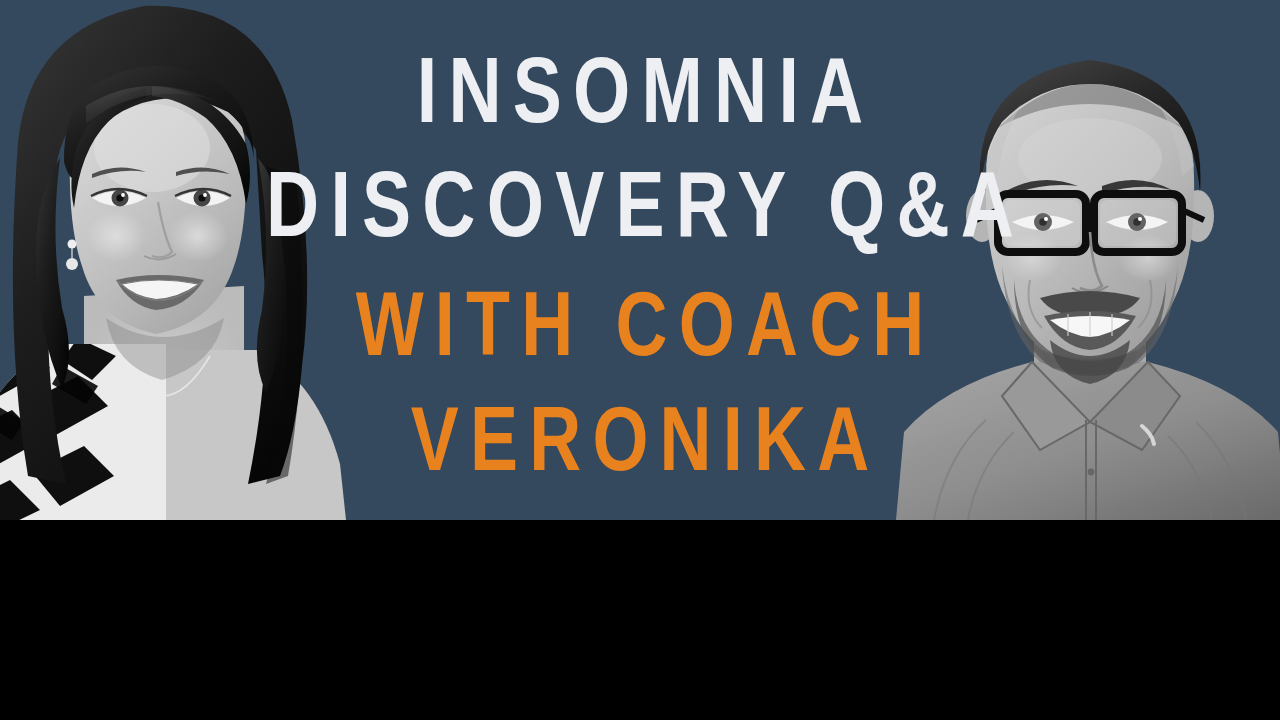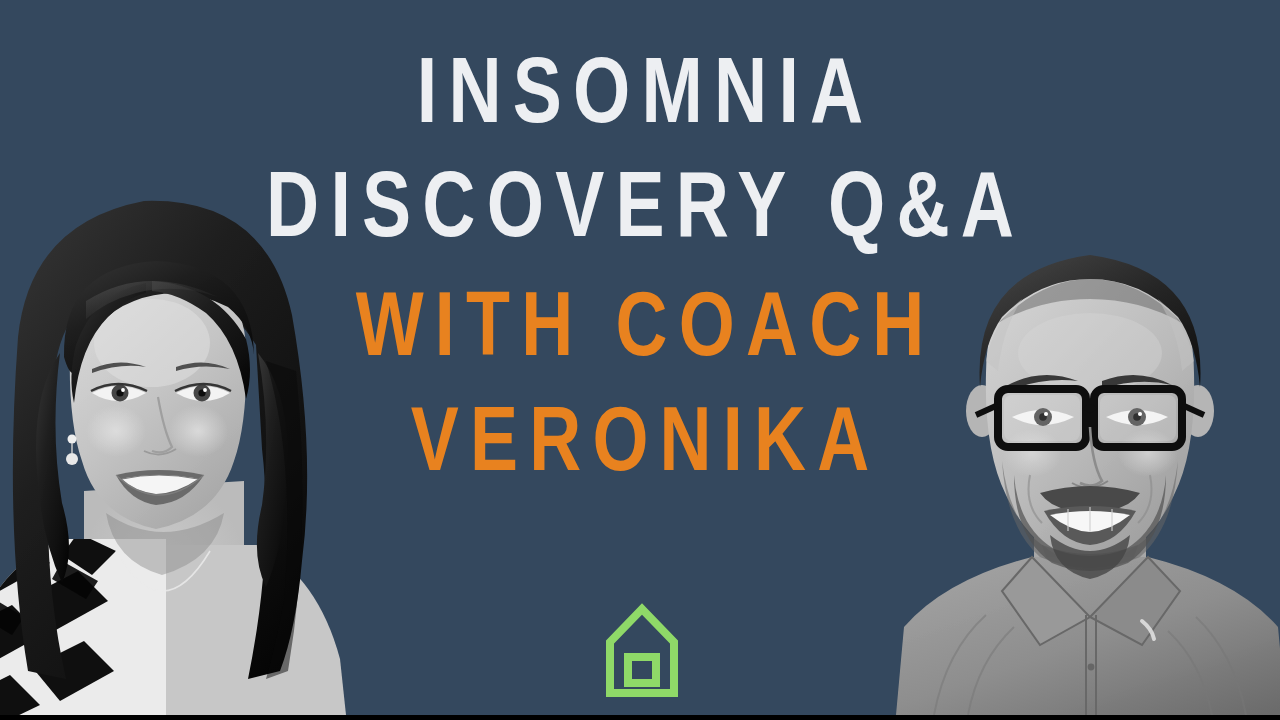--- a/index.html
+++ b/index.html
@@ -4,21 +4,21 @@
 <title>Insomnia Discovery Q&amp;A Thumbnail</title>
 <style>
   html, body {
     margin: 0;
     padding: 0;
     background: #000;
   }
   #thumbnail {
     position: relative;
     width: 1280px;
-    height: 715px;
+    height: 520px;
     overflow: hidden;
     background: #34485e;
     font-family: "Liberation Sans", sans-serif;
     user-select: none;
   }
 
   
   .portrait {
     position: absolute;
     bottom: 0;

